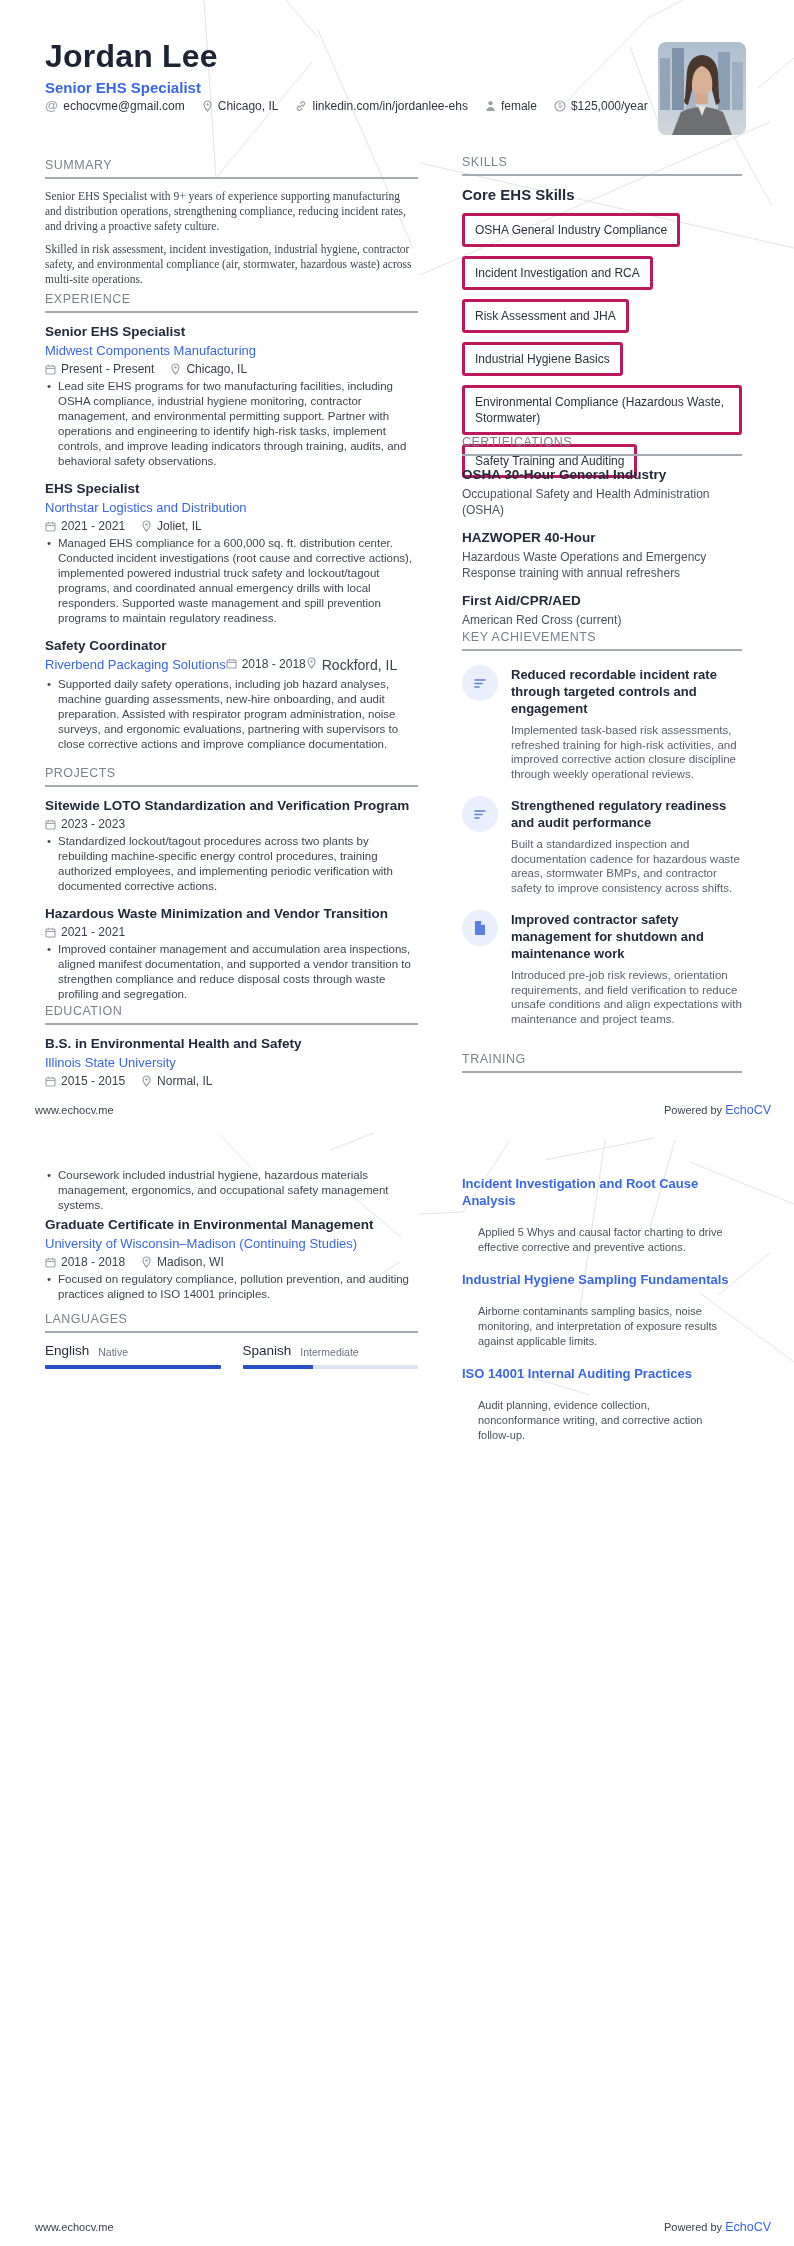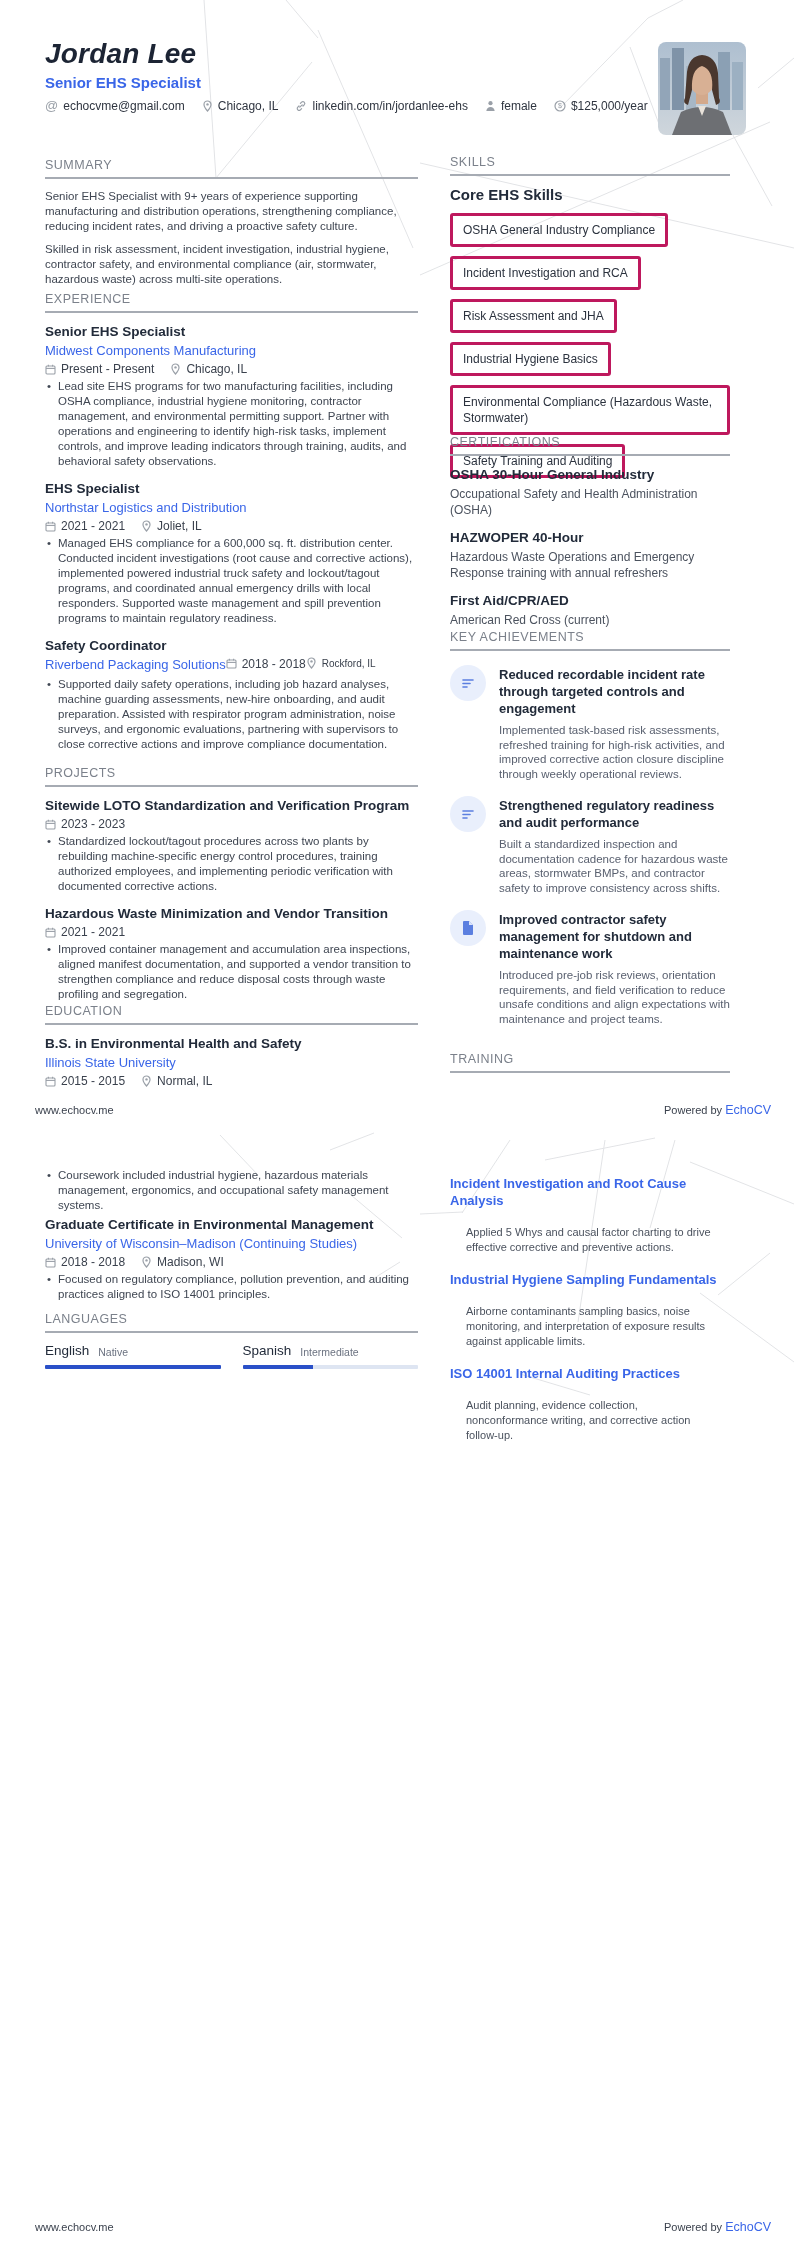--- a/index.html
+++ b/index.html
@@ -1,36 +1,36 @@
 <!DOCTYPE html>
 <html><head>
 <meta charset="utf-8">
 <style>
   html,body{margin:0;padding:0;background:#ffffff;}
   .page{position:relative;width:794px;height:2246px;background:#fff;overflow:hidden;
         font-family:"Liberation Sans", sans-serif;color:#333;}
   .bg-lines{position:absolute;inset:0;pointer-events:none;}
   
   .hdr{position:absolute;left:45px;top:38px;width:600px;}
-  .name{margin:0;font-size:28px;font-weight:700;color:#1c2434;letter-spacing:.2px;font-style:italic;}
+  .name{margin:0;font-size:32px;font-weight:700;color:#1c2434;letter-spacing:.2px;}
   .headline{margin:4px 0 0;font-size:15px;font-weight:600;color:#3a66e8;}
   .contacts{position:absolute;left:45px;top:98px;width:560px;display:flex;gap:17px;align-items:center;
             font-size:12px;color:#2f3540;white-space:nowrap;}
   .c-item{display:flex;align-items:center;gap:5px;}
   .ico{color:#9aa0a8;display:inline-flex;flex:none;}
   .at{font-size:13px;color:#9aa0a8;font-weight:400;}
   .photo{position:absolute;left:658px;top:42px;width:88px;height:93px;border-radius:8px;overflow:hidden;}
   
   .lcol{position:absolute;left:45px;width:373px;}
-  .rcol{position:absolute;left:450px;width:280px;}
+  .rcol{position:absolute;left:462px;width:280px;}
   
   .sec-h{margin:0 0 10px;font-size:12.5px;font-weight:500;color:#7b818b;letter-spacing:.5px;
          padding-bottom:5px;border-bottom:2px solid #a6abb3;}
   
-  .body{margin:0 0 8px;font-size:11.5px;line-height:15px;color:#3f4652;}
+  .body{margin:0 0 8px;font-size:11.5px;line-height:15px;color:#3f4652;font-family:Liberation Serif, serif;}
   .bullet{position:relative;padding-left:13px;margin:3px 0 0;font-size:11.5px;line-height:15px;color:#3f4652;}
   .bullet::before{content:"•";position:absolute;left:2px;color:#3f4652;}
   
   .entry{margin-bottom:11px;}
   .item-title{margin:0;font-size:13.5px;font-weight:700;color:#222b3a;line-height:18px;}
   .company{font-size:13px;font-weight:500;color:#3a66e8;line-height:19px;text-decoration:none;display:inline-block;}
   .meta{display:flex;gap:16px;align-items:center;font-size:12px;color:#3a414d;margin:2px 0 3px;flex-wrap:wrap;}
   .meta .m{display:flex;align-items:center;gap:5px;}
   .inline-head{display:flex;align-items:baseline;flex-wrap:wrap;}
   
@@ -240,21 +240,21 @@
             <span class="ico">
               <svg width="11" height="11" viewBox="0 0 11 11">
                 <rect x="1" y="2" width="9" height="8" rx="1" fill="none" stroke="currentColor" stroke-width="1.1"></rect>
                 <line x1="1" y1="4.4" x2="10" y2="4.4" stroke="currentColor" stroke-width="1.1"></line>
                 <line x1="3.4" y1="0.8" x2="3.4" y2="2.6" stroke="currentColor" stroke-width="1.1"></line>
                 <line x1="7.6" y1="0.8" x2="7.6" y2="2.6" stroke="currentColor" stroke-width="1.1"></line>
               </svg>
             </span>
             <span>2018 - 2018</span>
           </span>
-        <span class="m" style="display:flex;align-items:center;gap:5px;font-size:10px;color:#3a414d;">
+        <span class="m" style="display:flex;align-items:flex-start;gap:5px;font-size:14px;color:#3a414d;">
             <span class="ico">
               <svg width="11" height="12" viewBox="0 0 11 12">
                 <path d="M5.5 1C3.6 1 2 2.5 2 4.4 2 6.8 5.5 11 5.5 11S9 6.8 9 4.4C9 2.5 7.4 1 5.5 1Z" fill="none" stroke="currentColor" stroke-width="1.2"></path>
                 <circle cx="5.5" cy="4.4" r="1.2" fill="currentColor"></circle>
               </svg>
             </span>
             <span>Rockford, IL</span>
           </span>
       </div>
       <p class="bullet">Supported daily safety operations, including job hazard analyses, machine guarding assessments, new-hire onboarding, and audit preparation. Assisted with respirator program administration, noise surveys, and ergonomic evaluations, partnering with supervisors to close corrective actions and improve compliance documentation.</p>

